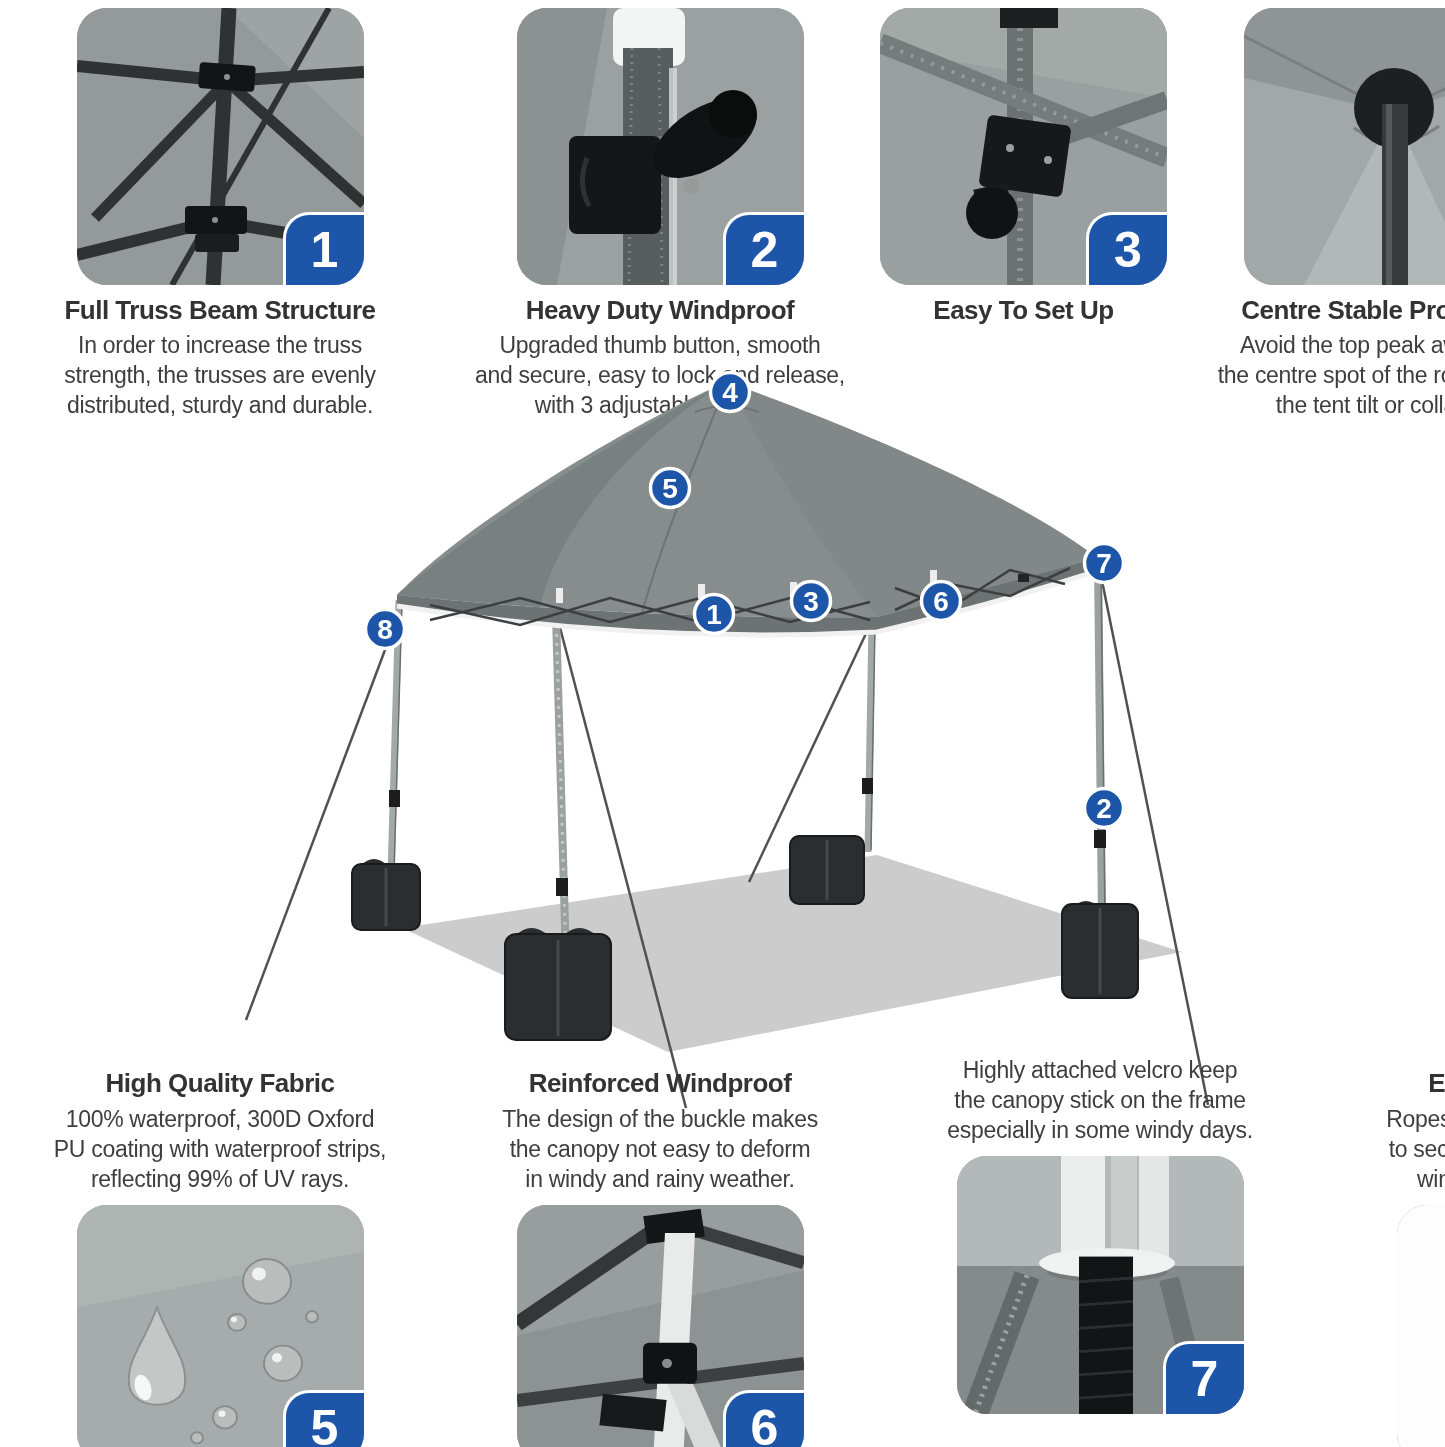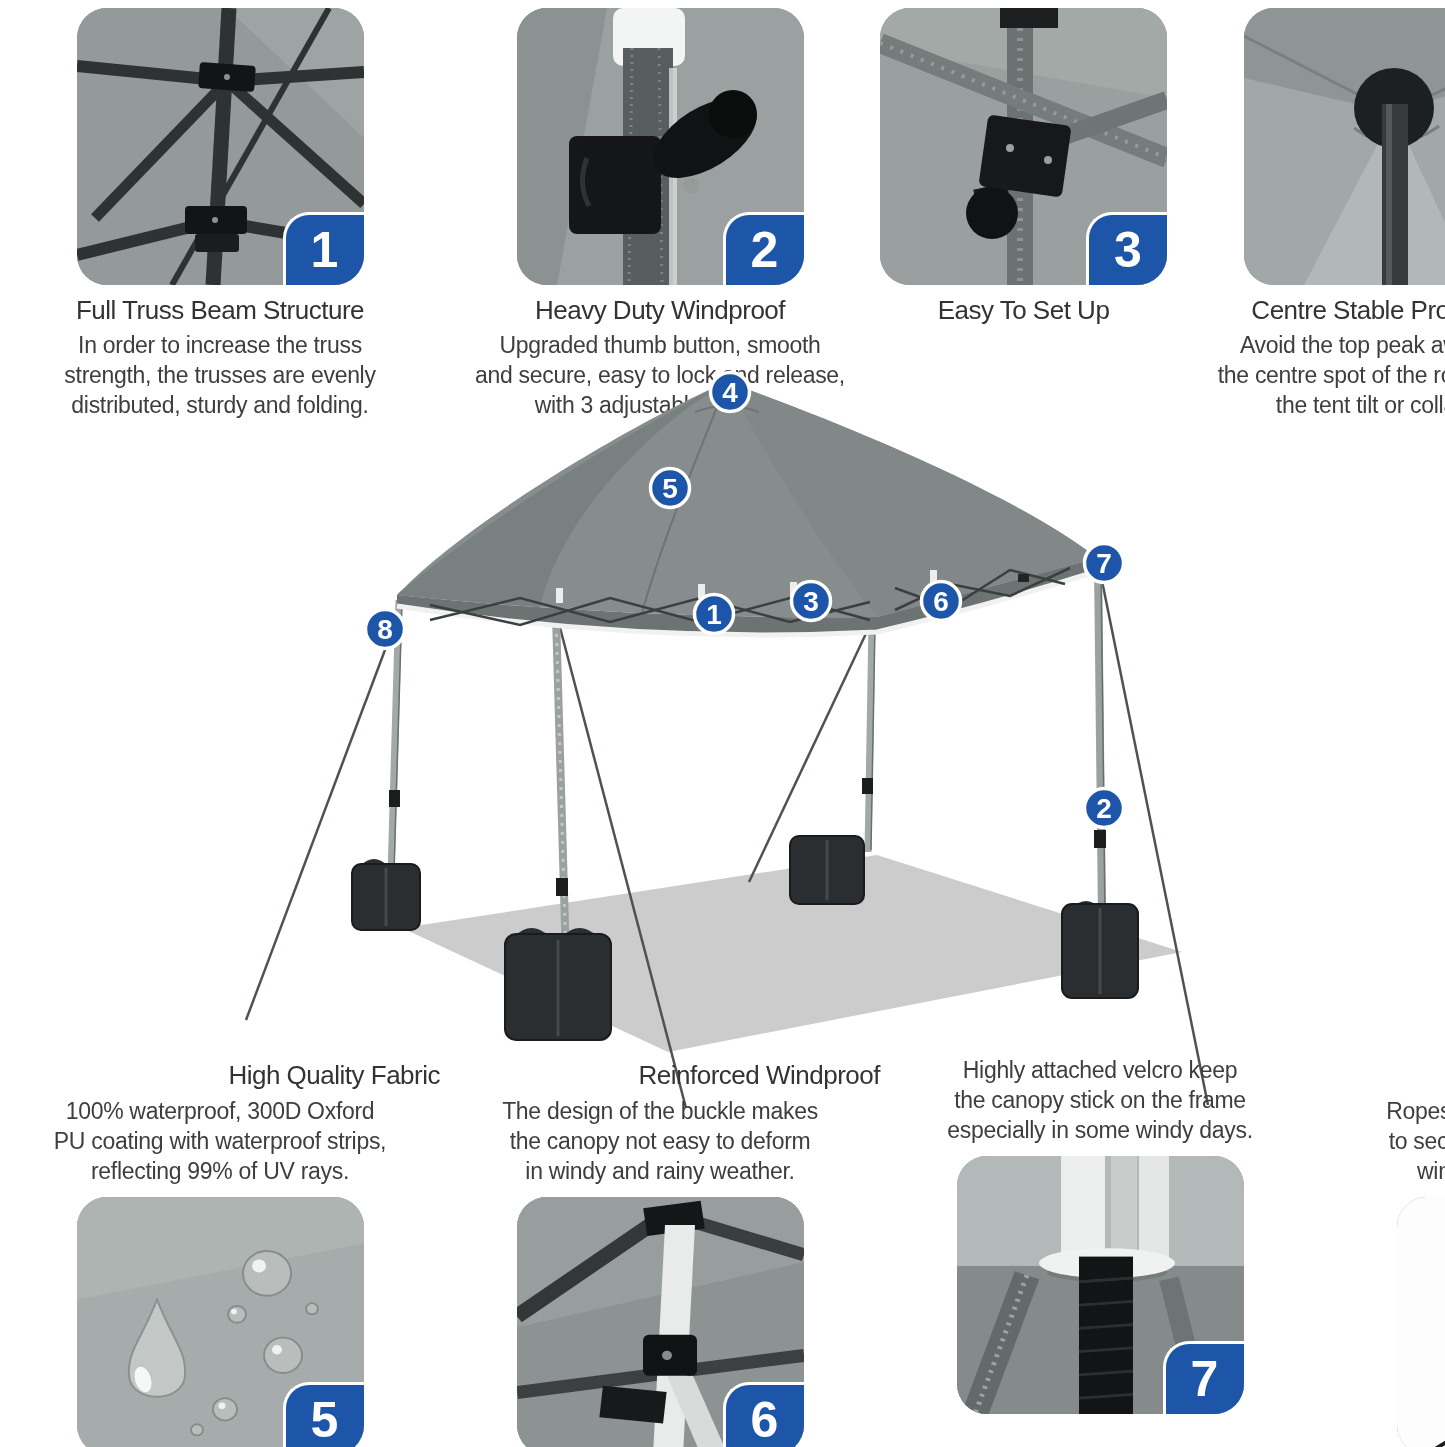--- a/index.html
+++ b/index.html
@@ -3,23 +3,23 @@
 <meta charset="utf-8">
 <style>
   html,body{margin:0;padding:0;background:#fff;}
   .page{position:relative;width:1445px;height:1447px;background:#fff;overflow:hidden;
         font-family:"Liberation Sans",sans-serif;}
   .feature-row{position:absolute;left:0;width:1445px;display:grid;
                grid-template-columns:repeat(4,1fr);}
   .row-top{top:8px;}
   .row-bottom{top:1056px;}
   .col{text-align:center;position:relative;}
-  .col-title{font-size:26px;font-weight:normal;color:var(--title-text,#333333);
+  .col-title{font-size:26px;font-weight:bold;color:var(--title-text,#333333);
              letter-spacing:-0.5px;margin:10px 0 5px;}
-  .row-bottom .col-title{margin:4px 0 6px;text-align:right;}
+  .row-bottom .col-title{margin:12px 0 6px;}
   .col-desc{font-size:23px;color:var(--body-text,#3e3e3e);line-height:1.3;
             white-space:pre-line;width:440px;margin-left:50%;transform:translateX(-50%);
             letter-spacing:-0.3px;}
   .photo-card{position:relative;width:287px;height:277px;border-radius:30px;overflow:hidden;
               margin:0 auto;background:#98a09f;box-shadow:0 0 0 1px rgba(0,0,0,0.06) inset;}
   .row-bottom .photo-card{height:258px;margin-top:10px;}
   .photo-art{position:absolute;inset:0;width:100%;height:100%;display:block;}
   .num-badge{position:absolute;right:0;bottom:0;width:78px;height:70px;
              background:var(--badge-blue,#1d56a8);color:#fff;
              display:flex;align-items:center;justify-content:center;
@@ -57,21 +57,21 @@
           <rect x="108" y="198" width="62" height="28" rx="4" fill="#121415"></rect>
           <rect x="118" y="226" width="44" height="18" rx="3" fill="#1a1c1d"></rect>
           <circle cx="150" cy="69" r="3" fill="#8a9190"></circle>
           <circle cx="138" cy="212" r="3" fill="#8a9190"></circle>
         </svg>
         <div class="num-badge">1</div>
       </div>
       <div class="col-title">Full Truss Beam Structure</div>
       <div class="col-desc">In order to increase the truss
 strength, the trusses are evenly
-distributed, sturdy and folding.</div>
+distributed, sturdy and durable.</div>
     </div>
 
     <div class="col">
       <div class="photo-card">
         <svg class="photo-art" viewBox="0 0 287 277" preserveAspectRatio="none">
           <rect x="0" y="0" width="287" height="277" fill="#9aa1a0"></rect>
           <polygon points="0,0 90,0 40,277 0,277" fill="#8b9291"></polygon>
           <rect x="96" y="0" width="72" height="58" rx="10" fill="#f3f4f4"></rect>
           <rect x="106" y="40" width="50" height="237" fill="#585d5e"></rect>
           <line x1="115" y1="40" x2="112" y2="277" stroke="#7d8383" stroke-width="3" stroke-dasharray="2 5"></line>

